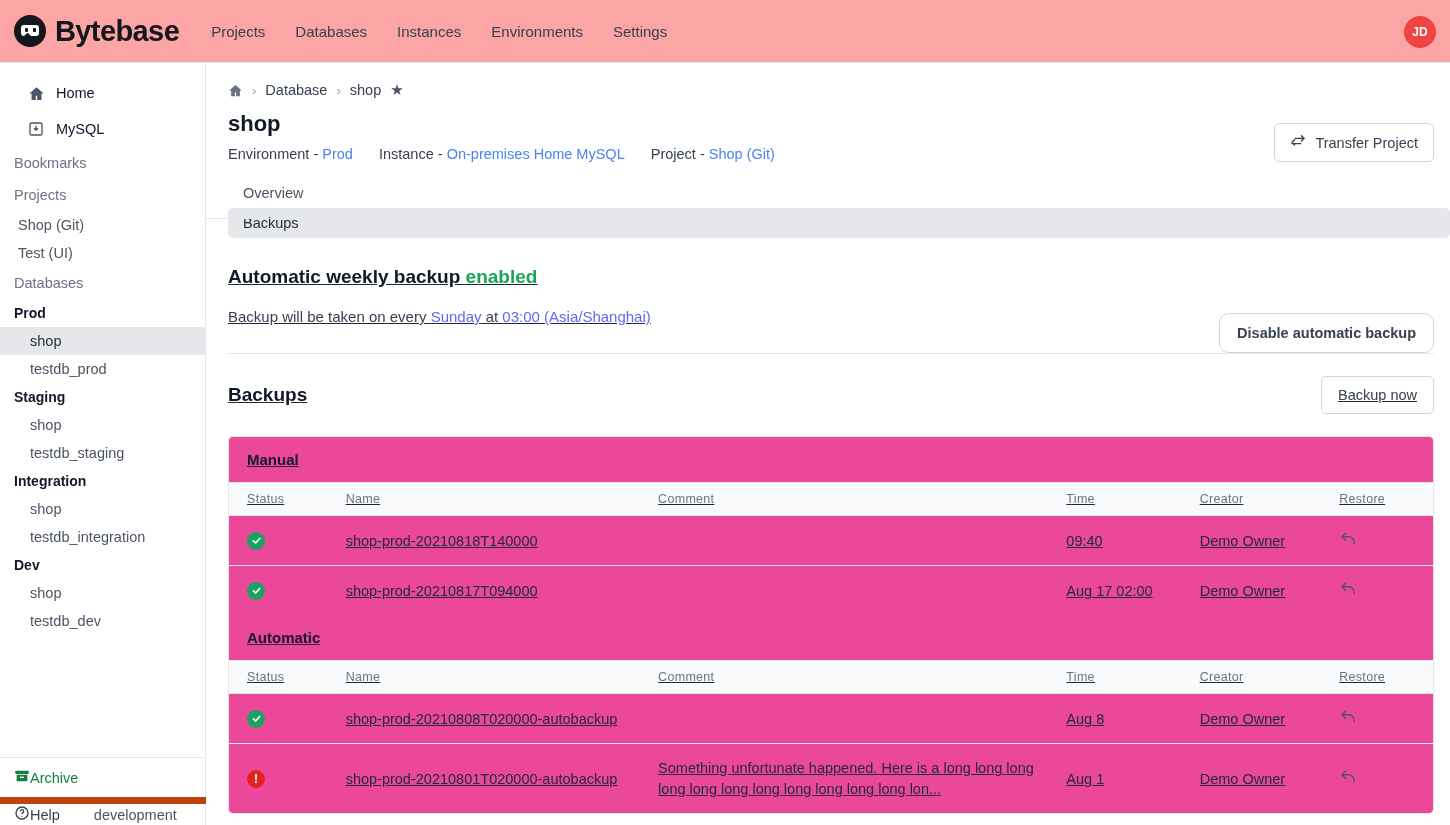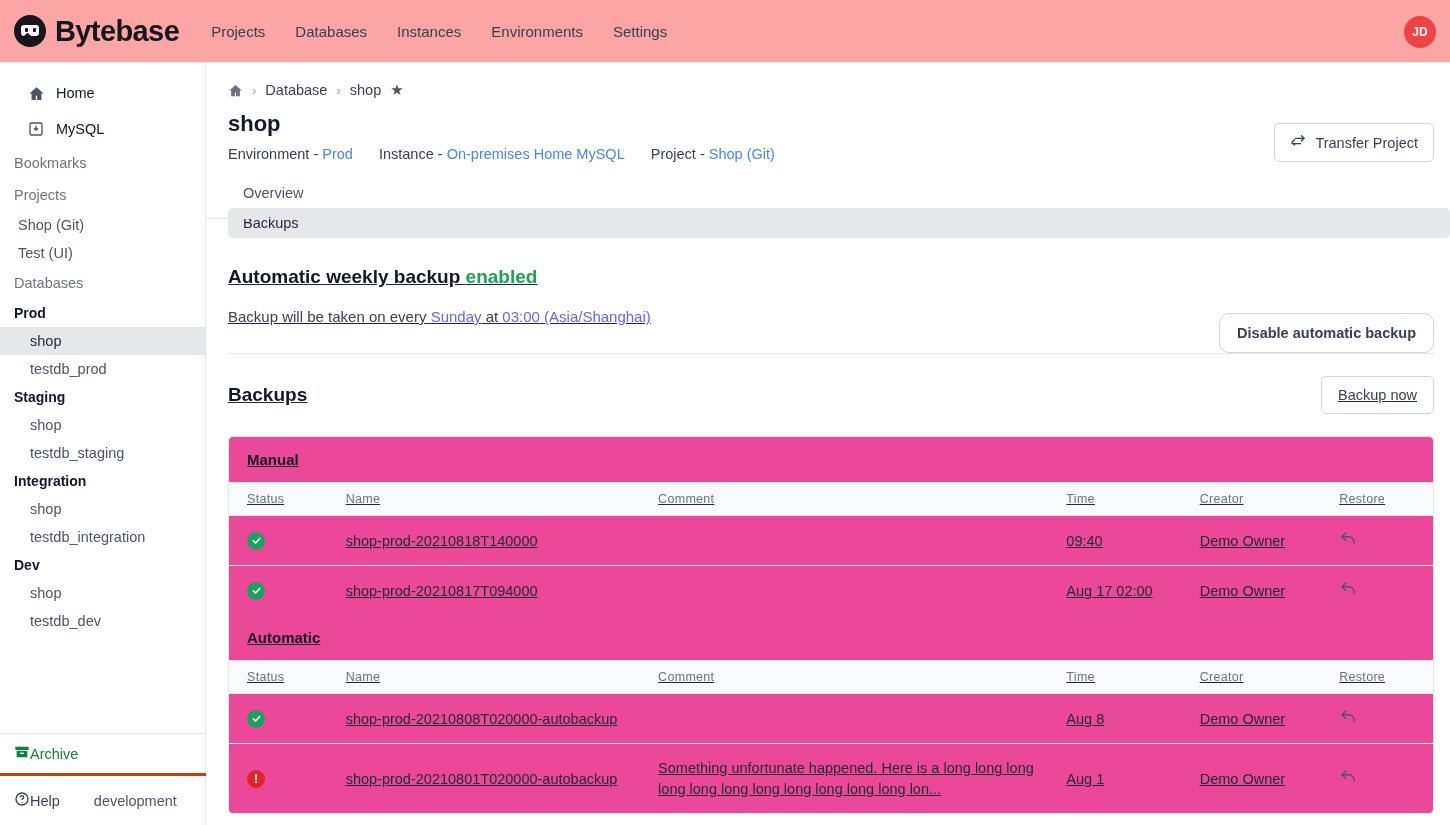--- a/index.html
+++ b/index.html
@@ -88,22 +88,22 @@
   }
   .side-bottom {
     position: absolute; bottom: 0; left: 0; width: 206px;
   }
   .side-archive {
     display: flex; align-items: center; height: 40px; padding-left: 14px;
     font-size: 14.5px; color: #15803d; border-top: 1px solid #e5e7eb;
     cursor: pointer;
   }
   .side-help {
-    display: flex; align-items: center; height: 52px; padding-left: 14px;
-    font-size: 14.5px; color: #374151; border-top: 3px solid #c2410c;
+    display: flex; align-items: center; height: 28px; padding-left: 14px;
+    font-size: 14.5px; color: #374151; border-top: 7px solid #c2410c;
   }
   .side-help .ver { margin-left: 34px; color: #4b5563; }
 
   
   .main {
     position: absolute; top: 63px; left: 206px;
     width: 1244px; height: 762px; background: #fff;
     overflow: hidden;
   }
   .crumbs {

